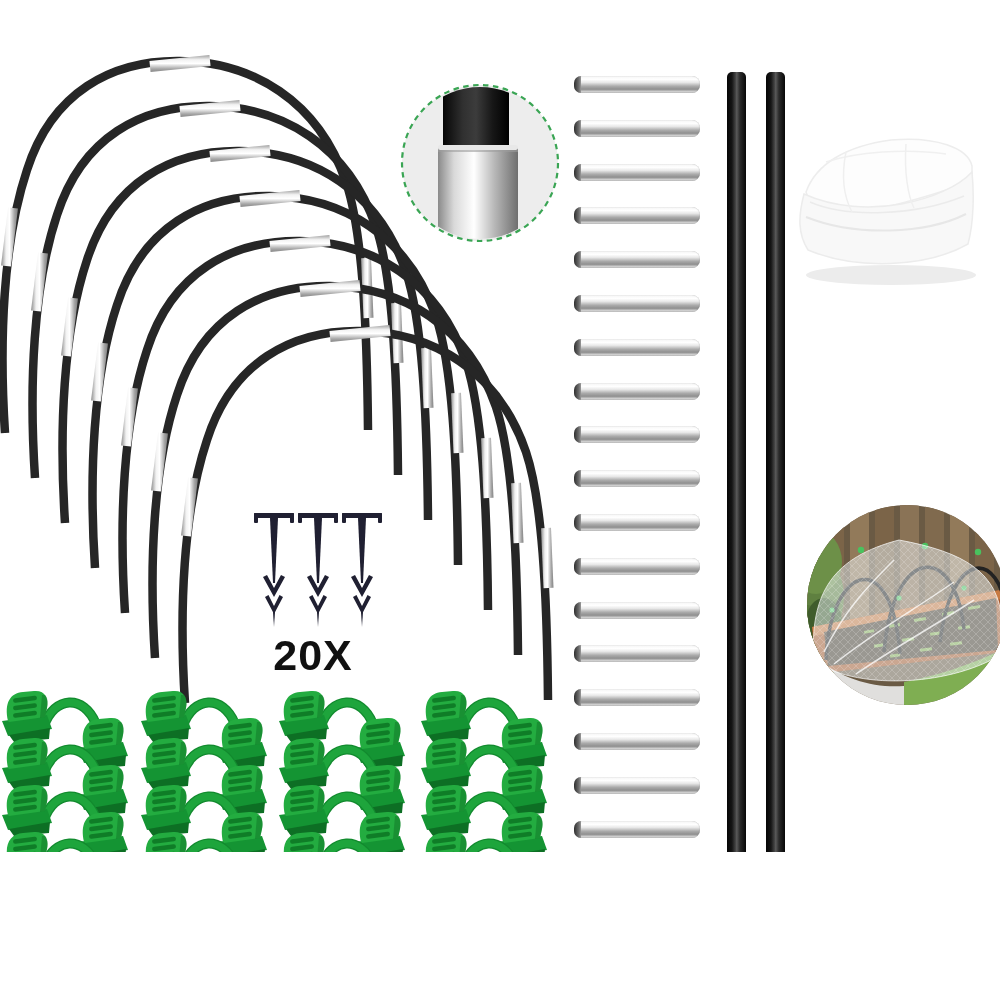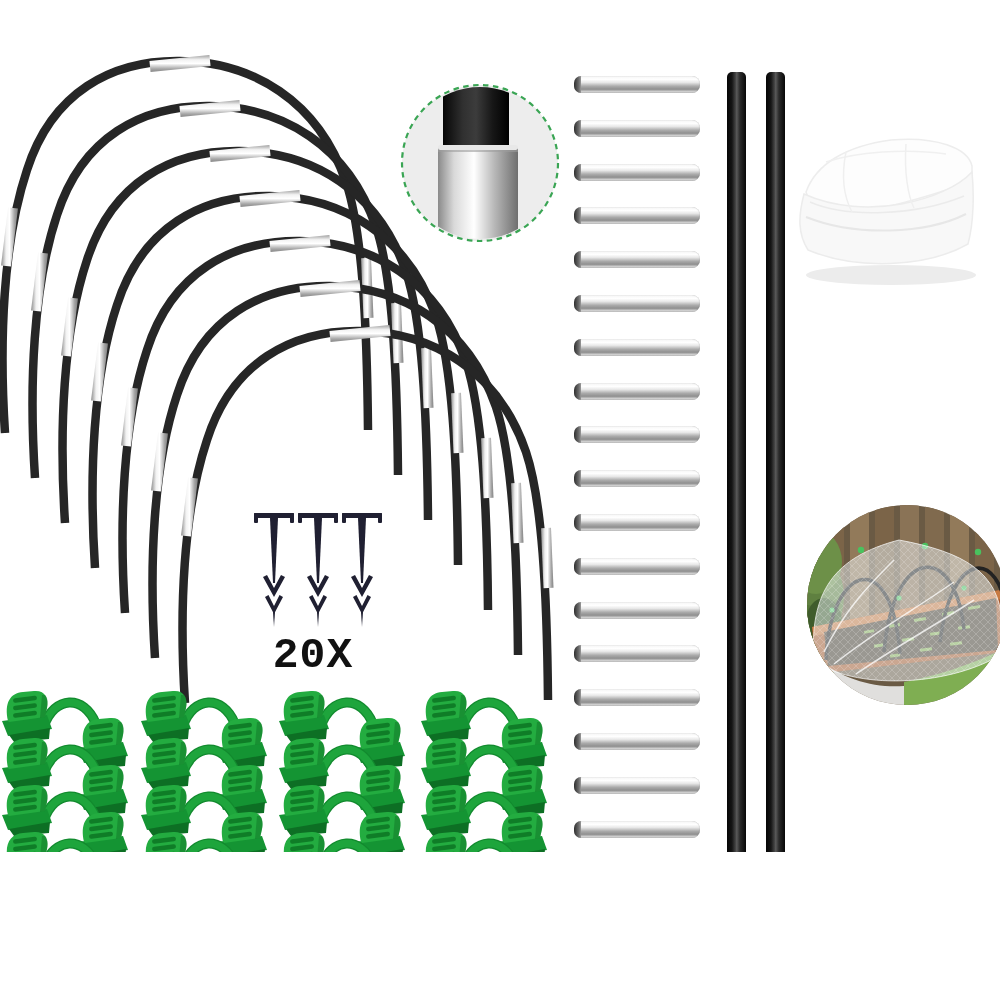--- a/index.html
+++ b/index.html
@@ -1,18 +1,18 @@
 <!DOCTYPE html>
 <html style="--bg: #ffffff; --clip-green: #23ac40; --clip-green-mid: #1ea53c; --clip-green-dark: #0d6f24; --hoop-black: #262626; --stake-navy: #202032; --text-black: #111111;"><head>
 <meta charset="utf-8">
 <style>
   html,body{margin:0;padding:0;background:#fff;}
   #canvas{
     position:relative;width:1000px;height:852px;background:var(--bg,#ffffff);
-    overflow:hidden;font-family:Liberation Mono, monospace;
+    overflow:hidden;font-family:Liberation Sans, sans-serif;
   }
   svg{display:block;}
 
   
   #hoops-layer{position:absolute;left:0;top:0;}
   .hoop-path{fill:none;stroke:var(--hoop-black,#262626);stroke-width:8.5;stroke-linecap:butt;}
 
   
   #tube-stack{position:absolute;left:574px;top:76px;width:126px;height:866px;}
   .tube{

